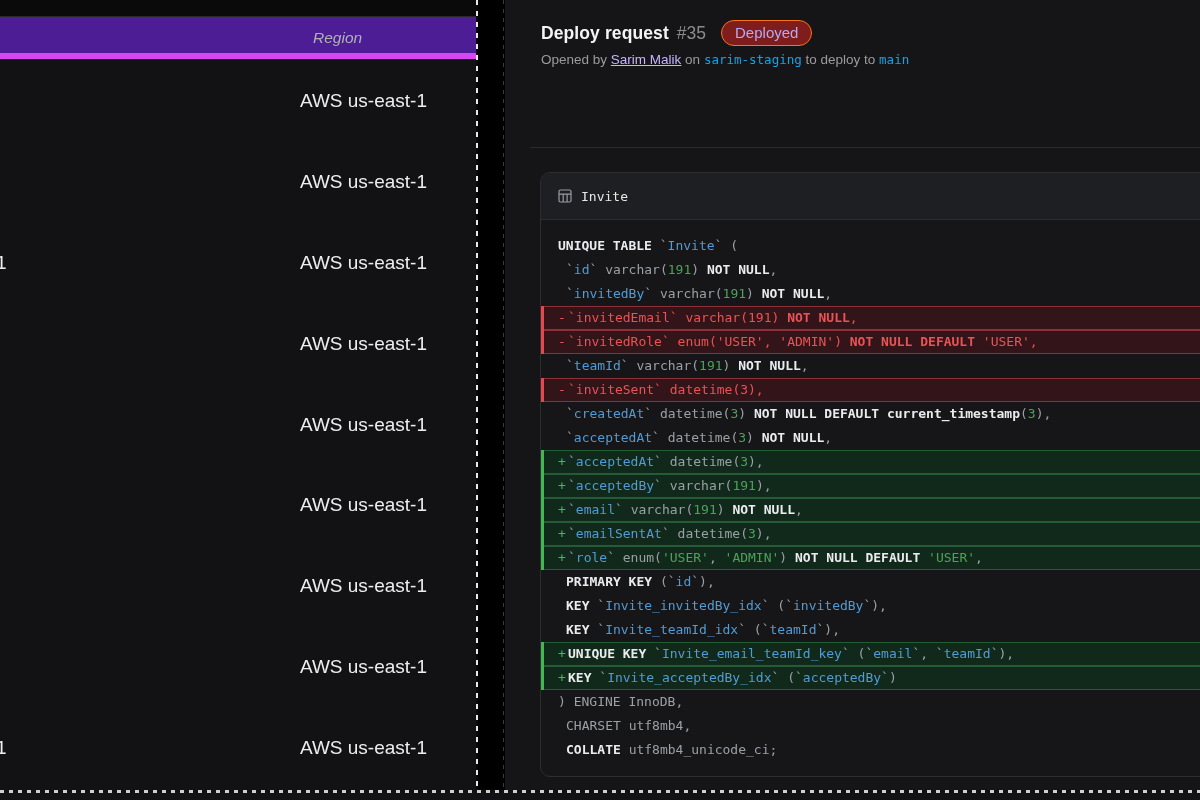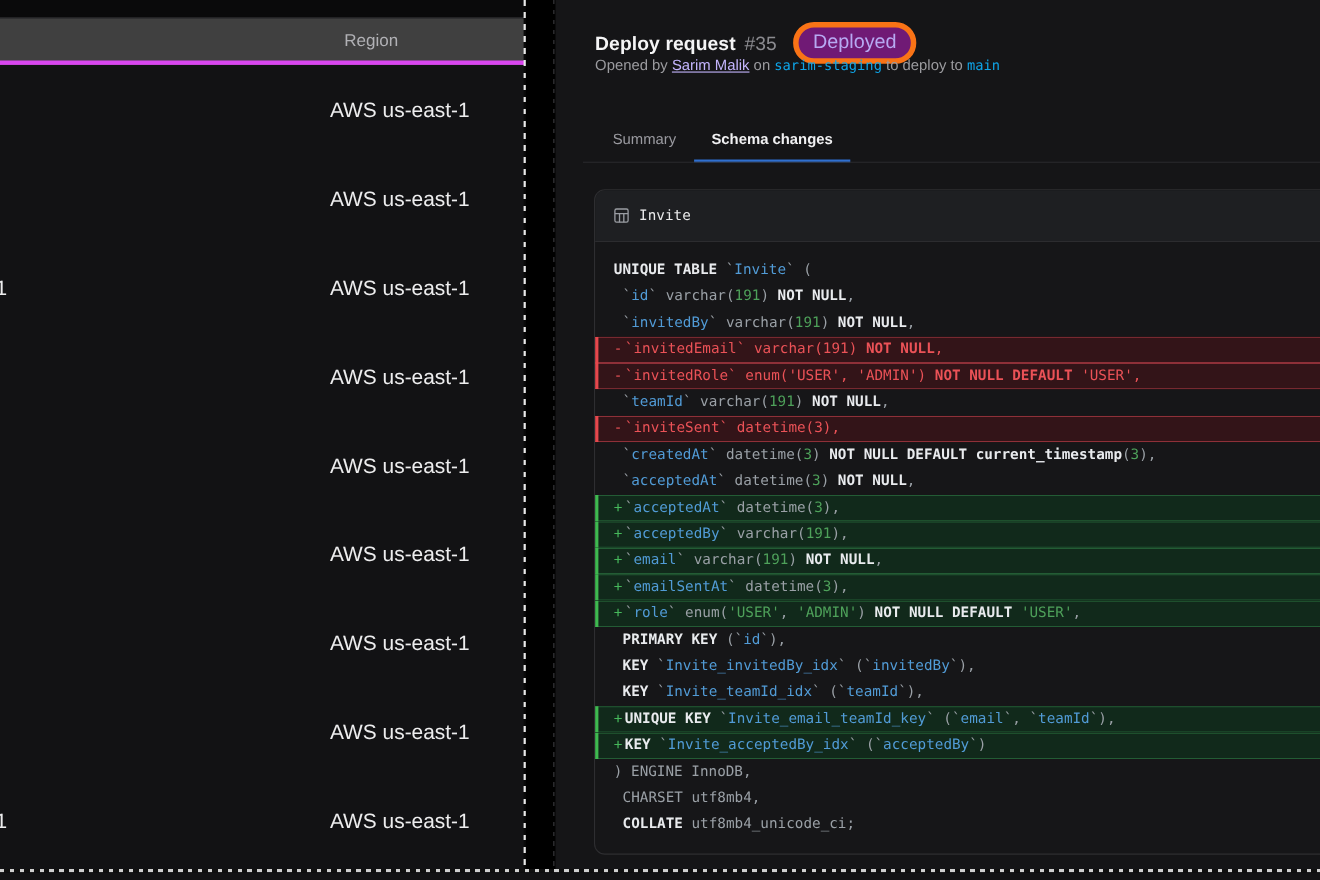--- a/index.html
+++ b/index.html
@@ -2,44 +2,44 @@
 <html><head>
 <meta charset="utf-8">
 <style>
   html,body{margin:0;padding:0;}
   body{width:1200px;height:800px;background:#000;overflow:hidden;position:relative;
        font-family:"Liberation Sans",sans-serif;-webkit-font-smoothing:antialiased;}
 
   
   #left-panel{position:absolute;left:0;top:0;width:477px;height:791px;background:#121214;overflow:hidden;}
   #left-top-gutter{position:absolute;left:0;top:0;width:477px;height:16px;background:#0a0a0b;}
-  #left-header{position:absolute;left:0;top:16px;width:477px;height:43px;background:#404040;
-               border-top:1px solid #2a2a2d;border-bottom:4px solid #d946ef;box-sizing:border-box;}
+  #left-header{position:absolute;left:0;top:16px;width:477px;height:43px;background:#4c1d95;
+               border-top:1px solid #2a2a2d;border-bottom:6px solid #d946ef;box-sizing:border-box;font-style:italic;}
   #left-header .hdr-label{position:absolute;left:313px;top:0;height:41px;line-height:41px;
                font-size:15.5px;color:#b1b1b5;}
   .region-row{position:absolute;right:50px;height:24px;line-height:24px;font-size:19px;color:#ededee;}
   .edge-frag{position:absolute;left:-4px;height:24px;line-height:24px;font-size:19px;color:#ededee;}
 
   
   #ants-v1{position:absolute;left:476px;top:0;width:2px;height:791px;
            background:repeating-linear-gradient(180deg,#e9e9e9 0 5px,#0a0a0a 5px 11px);}
   #ants-v2{position:absolute;left:503px;top:0;width:1px;height:791px;
            background:repeating-linear-gradient(180deg,rgba(90,90,96,.65) 0 4px,transparent 4px 9px);}
   #ants-h{position:absolute;left:0;top:790px;width:1200px;height:3px;
            background:repeating-linear-gradient(90deg,#cfcfcf 0 4px,#101010 4px 9px);}
   #bottom-strip{position:absolute;left:0;top:793px;width:1200px;height:7px;background:#121214;}
 
   
   #right-panel{position:absolute;left:505px;top:0;width:796px;height:791px;background:#151517;overflow:hidden;}
 
   #dr-title-row{position:absolute;left:36px;top:20px;display:flex;align-items:center;}
   #dr-title{font-size:17.5px;font-weight:700;color:#f4f4f5;letter-spacing:.1px;}
   #dr-number{font-size:17.5px;font-weight:400;color:#8b8b90;margin-left:8px;}
-  #dr-badge{margin-left:15px;font-size:18px;color:#b7a9f2;background:#701a75;
-            border:5px solid #f97316;border-radius:999px;padding:3px 13px 4px;}
+  #dr-badge{margin-left:15px;font-size:15px;color:#b7a9f2;background:#7f1d1d;
+            border:1px solid #f97316;border-radius:999px;padding:3px 13px 4px;}
 
   #dr-byline{position:absolute;left:36px;top:52px;font-size:13.5px;color:#9b9b9f;white-space:nowrap;}
   #dr-byline .author{color:#c4b5fd;text-decoration:underline;}
   #dr-byline .branch{font-family:"DejaVu Sans Mono",monospace;font-size:12.5px;color:#0ea5e9;cursor:pointer;}
 
   #tab-bar{position:absolute;left:36px;top:104px;height:44px;display:flex;}
   .tab{position:relative;padding:0 16px;height:44px;display:flex;align-items:center;
        font-size:13.5px;color:#9a9aa0;cursor:pointer;}
   .tab.active{color:#f0f0f2;font-weight:700;}
   .tab.active::after{content:"";position:absolute;left:0;right:0;bottom:0;height:3px;background:#2f6fd0;}
@@ -112,24 +112,20 @@
     <span> </span>
     <span>on</span>
     <span> </span>
     <span class="branch">sarim-staging</span>
     <span> </span>
     <span>to deploy to</span>
     <span> </span>
     <span class="branch">main</span>
   </div>
 
-  <div id="tab-bar">
-      <div class="tab">Summary</div>
-      <div class="tab active">Schema changes</div>
-    </div>
   <div id="tab-divider"></div>
 
   <div id="diff-card">
     <div id="card-header">
       <svg width="14" height="14" viewBox="0 0 14 14">
         <rect x="1" y="1" width="12" height="12" rx="1.5" fill="none" stroke="#9a9da3" stroke-width="1.2"></rect>
         <line x1="1" y1="5.2" x2="13" y2="5.2" stroke="#9a9da3" stroke-width="1.2"></line>
         <line x1="5.2" y1="5.2" x2="5.2" y2="13" stroke="#9a9da3" stroke-width="1.2"></line>
         <line x1="9.1" y1="5.2" x2="9.1" y2="13" stroke="#9a9da3" stroke-width="1.2"></line>
       </svg>

